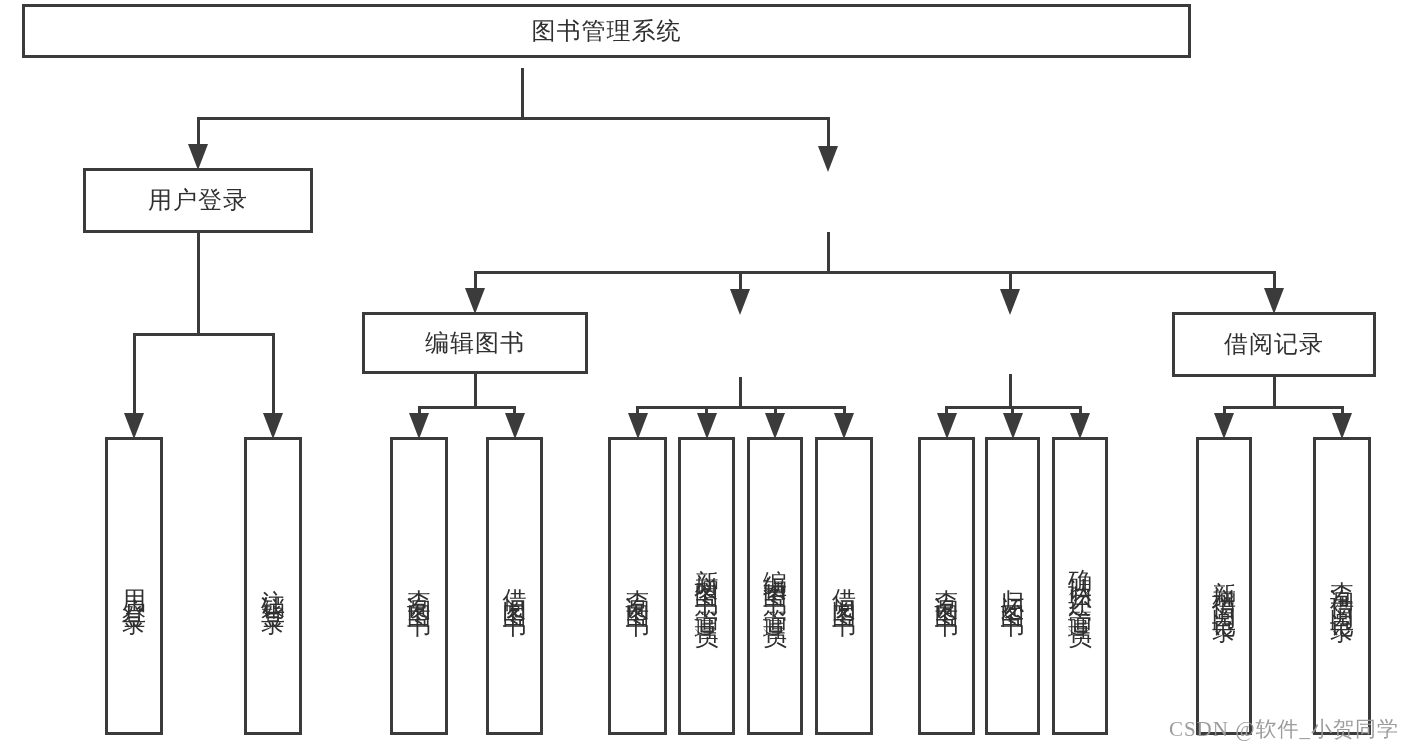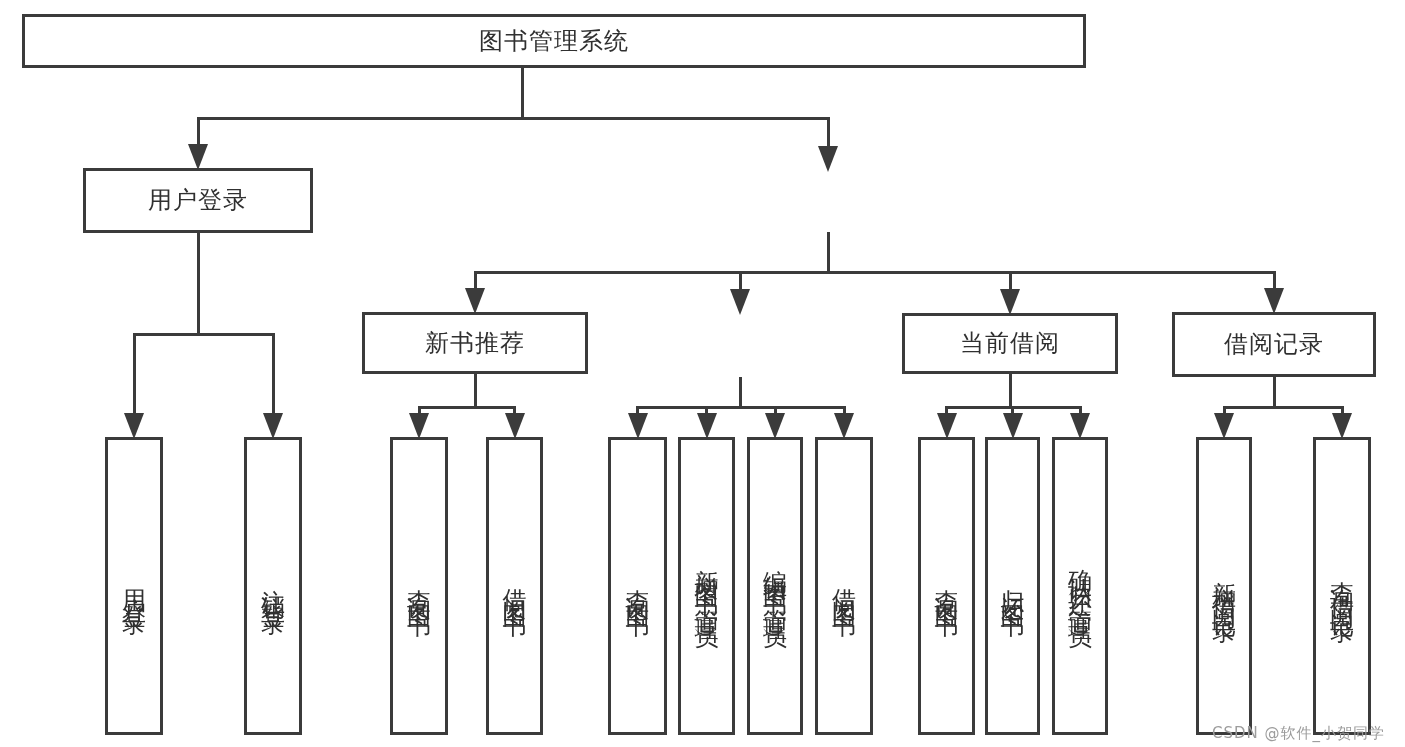--- a/index.html
+++ b/index.html
@@ -38,43 +38,41 @@
   }
   .arrowhead{
     position:absolute;
     width:0;height:0;
     border-left:10px solid transparent;
     border-right:10px solid transparent;
     border-top:26px solid var(--line,#3b3b3b);
   }
   .watermark{
     position:absolute;
-    right:20px;bottom:4px;
-    font-size:15px;
+    right:6px;bottom:4px;
+    font-size:21px;
     color:var(--wm,#9c9c9c);
     letter-spacing:1px;
     z-index:5;
+    font-family:Liberation Serif, serif;
   }
 </style>
 </head>
 <body>
 
 <div id="stage" style="--bg: #ffffff; --line: #3b3b3b; --text: #303030; --wm: #9c9c9c;">
   <div class="watermark">CSDN @软件_小贺同学</div>
-<div class="node h" style="left: 22px; top: 14px; width: 1064px; height: 54px;">
+<div class="node h" style="left: 22px; top: 4px; width: 1169px; height: 54px;">
       <span class="label">图书管理系统</span>
     </div>
     <div class="node h" style="left: 83px; top: 168px; width: 230px; height: 65px;">
       <span class="label">用户登录</span>
     </div>
     <div class="node h" style="left: 362px; top: 312px; width: 226px; height: 62px;">
-      <span class="label">新书推荐</span>
-    </div>
-    <div class="node h" style="left: 902px; top: 313px; width: 216px; height: 61px;">
-      <span class="label">当前借阅</span>
+      <span class="label">编辑图书</span>
     </div>
     <div class="node h" style="left: 1172px; top: 312px; width: 204px; height: 65px;">
       <span class="label">借阅记录</span>
     </div>
     <div class="node v" style="left: 105px; top: 437px; width: 58px; height: 298px;">
       <span class="label">用户登录</span>
     </div>
     <div class="node v" style="left: 244px; top: 437px; width: 58px; height: 298px;">
       <span class="label">注销登录</span>
     </div>

